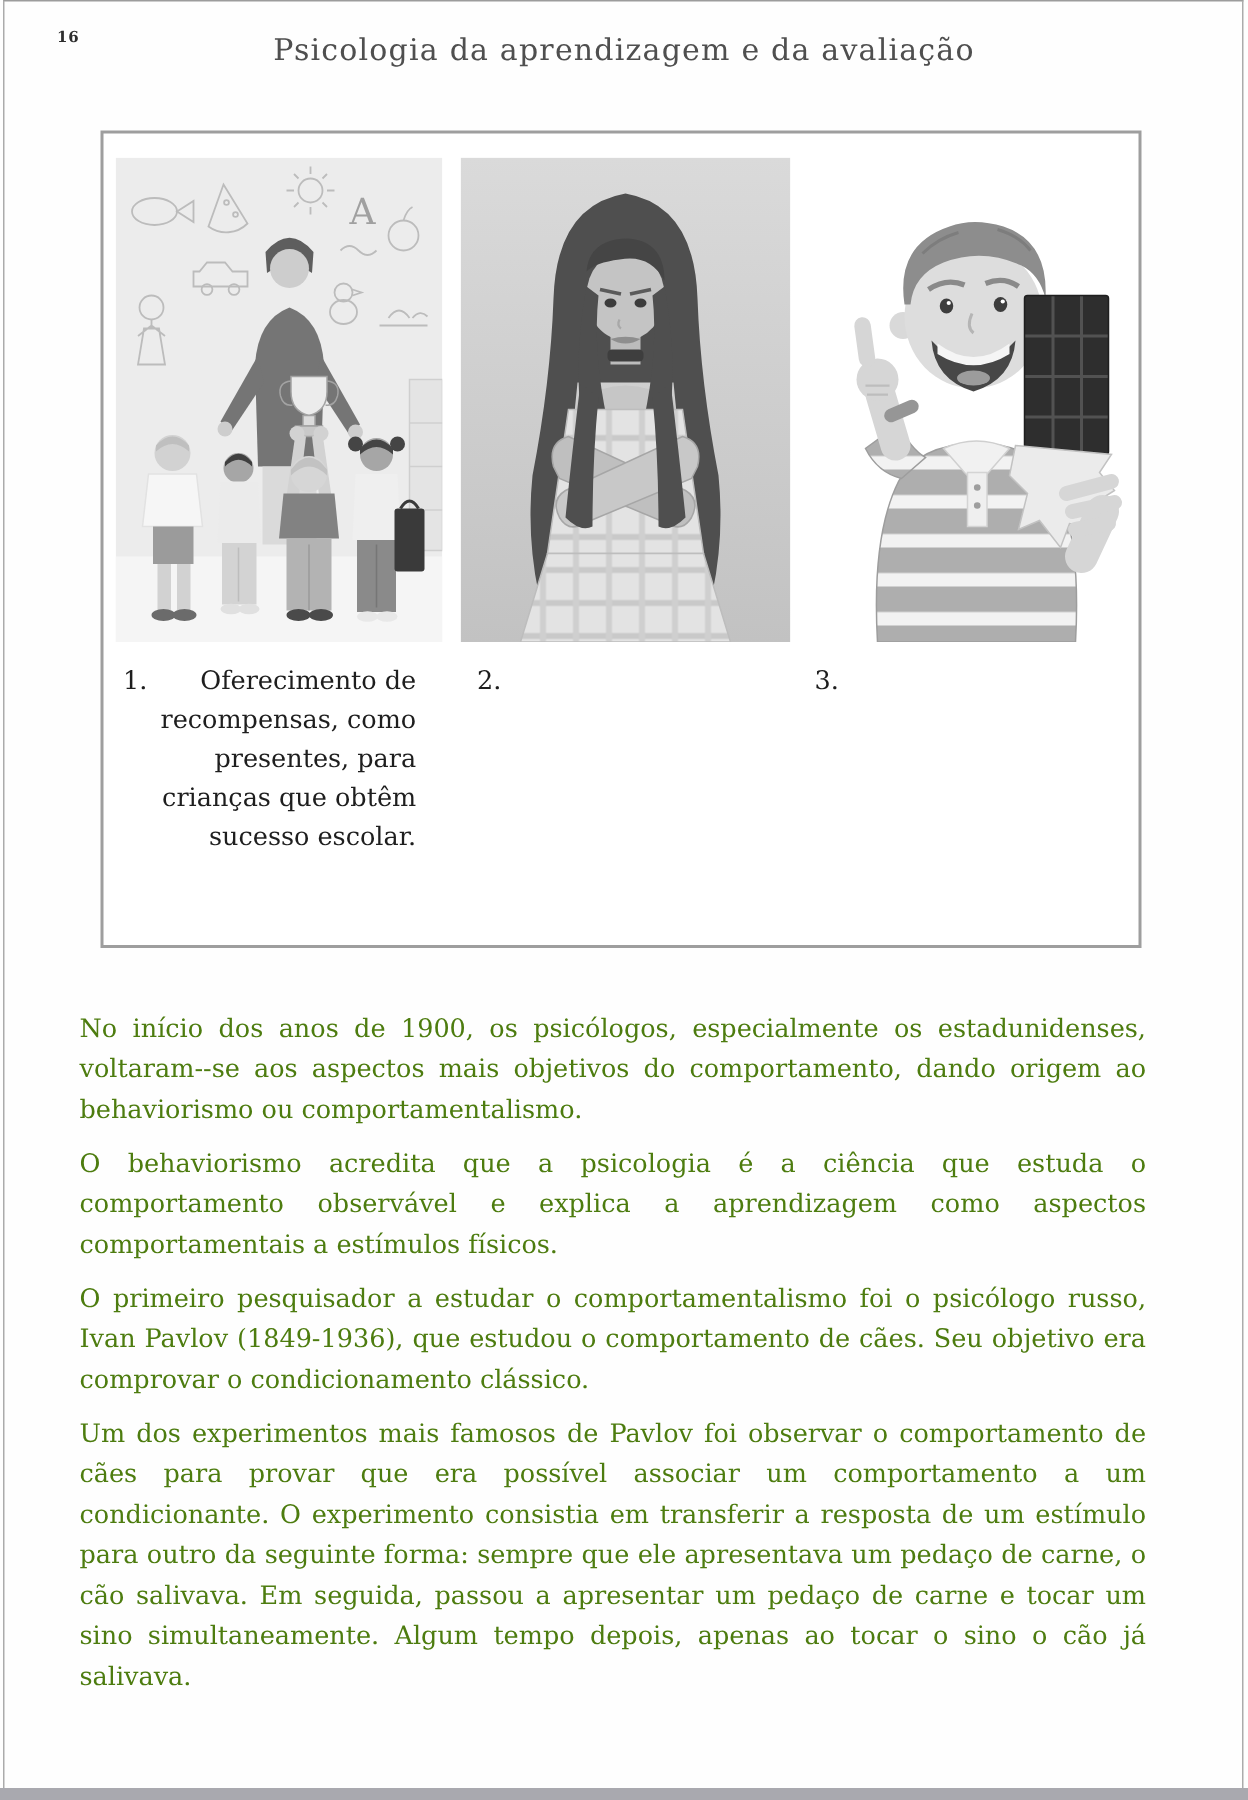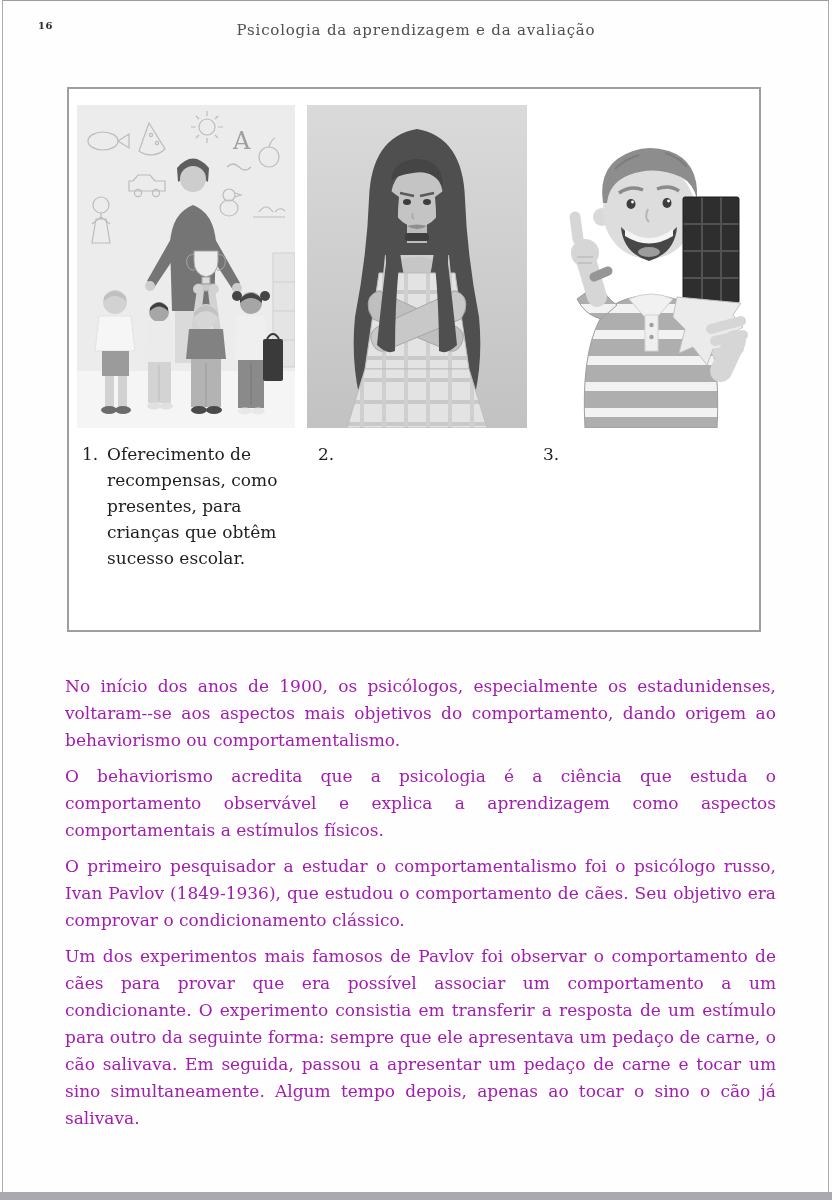--- a/index.html
+++ b/index.html
@@ -14,43 +14,43 @@
     border-left:1px solid #ababab; border-right:1px solid #ababab;
     border-top:1px solid #9c9c9c;
     pointer-events:none;
   }
   .page-number {
     position:absolute; left:38px; top:20px;
     font-weight:bold; font-size:10px; letter-spacing:.5px; color:#2e2e2e;
   }
   .page-title {
     position:absolute; left:0; right:0; top:21px; text-align:center;
-    font-size:15px; letter-spacing:.8px; color:#4f4f4f;
+    font-size:20px; letter-spacing:.8px; color:#4f4f4f;
   }
   .figure-box {
     position:absolute; left:67px; top:87px; width:694px; height:545px;
     box-sizing:border-box; border:2px solid #9e9e9e; background:#fff;
   }
   .photo { position:absolute; top:16px; overflow:hidden; }
   .photo svg { display:block; }
   .photo-1 { left:8px;   width:218px; height:323px; }
   .photo-2 { left:238px; width:220px; height:323px; }
   .photo-3 { left:476px; width:212px; height:323px; }
   .caption {
     position:absolute; top:352px; display:flex;
     font-size:17px; line-height:26px; color:#1e1e1e;
   }
   .caption .num { flex:none; width:25px; }
-  .caption .cap-text { white-space:pre-line; }
+  .caption .cap-text { white-space:pre-line;text-align:right; }
   .caption-1 { left:13px;  width:222px; }
   .caption-2 { left:249px; width:212px; }
   .caption-3 { left:474px; width:214px; }
   .body-text {
-    position:absolute; left:65px; top:673px; width:711px;
-    font-size:17px; line-height:27px; text-align:justify; color:#a21caf;
+    position:absolute; left:53px; top:673px; width:711px;
+    font-size:17px; line-height:27px; text-align:justify; color:#4d7c0f;
   }
   .body-text p { margin:0 0 9px 0; }
   .bottom-edge {
     position:absolute; left:0; right:0; bottom:0; height:8px;
     background:#a9a9af;
   }
 </style>
 </head>
 <body>
 

